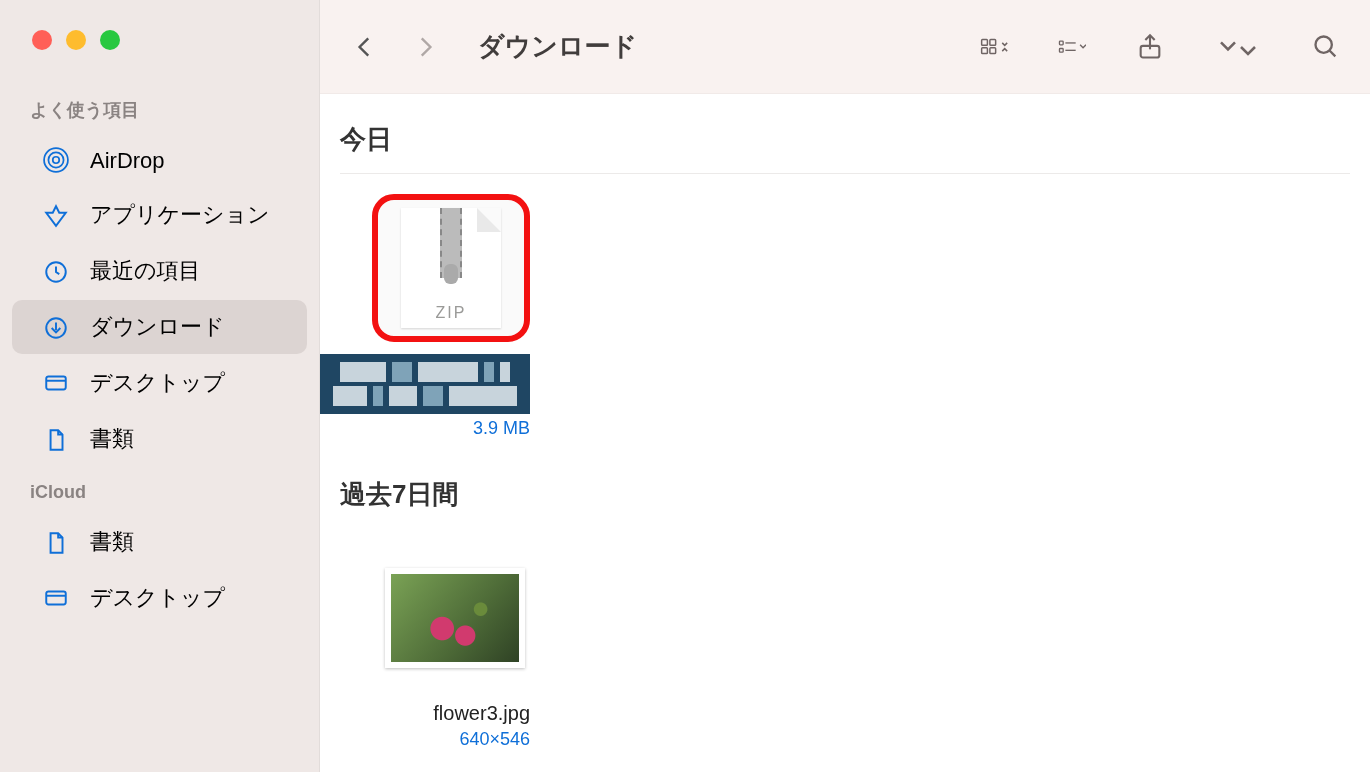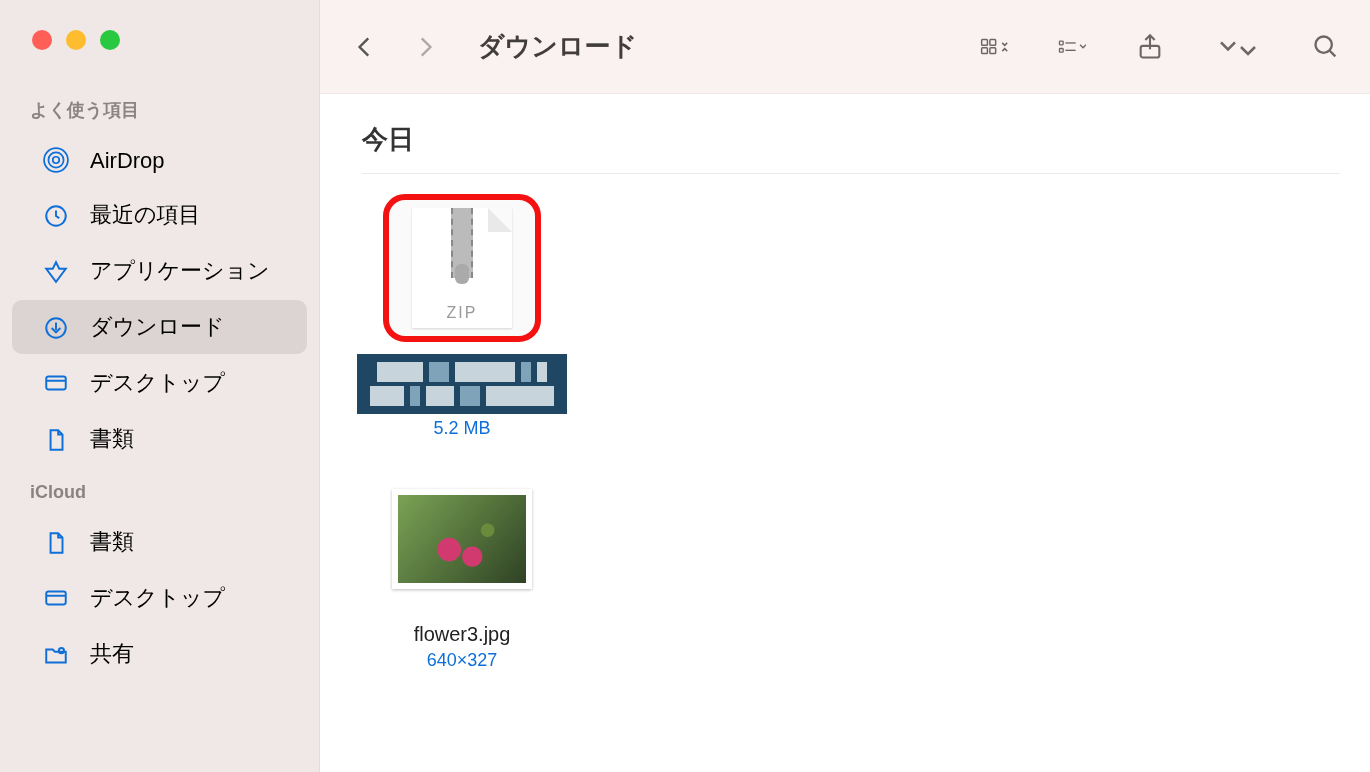--- a/index.html
+++ b/index.html
@@ -93,22 +93,21 @@
     margin-left: 18px;
     flex: 1;
   }
   .toolbar-right { display:flex; align-items:center; gap: 50px; }
   .toolbar-btn { display:flex; align-items:center; justify-content:center; height:40px; color:#6f6564; }
   .toolbar-btn svg { width: 28px; height: 28px; stroke:#6f6564; }
 
   .content {
     flex:1;
     overflow:auto;
-    padding: 20px 30px;
-    margin-left: 12px;
+    padding: 20px 20px;
   }
   .section-header {
     font-size: 26px;
     font-weight: 700;
     color: #333;
     padding: 8px 0 16px 0;
     border-bottom: 1px solid #eceae9;
     margin-bottom: 20px;
   }
 
@@ -116,21 +115,21 @@
     display: flex;
     gap: 60px;
     flex-wrap: wrap;
     padding-left: 10px;
     margin-bottom: 30px;
   }
   .file-item {
     width: 180px;
     display: flex;
     flex-direction: column;
-    align-items: center;
+    align-items: flex-end;
     text-align: center;
   }
   .file-icon-box {
     width: 150px;
     height: 140px;
     display:flex;align-items:center;justify-content:center;
     margin-bottom: 8px;
   }
   .file-icon-box.highlight {
     border: 6px solid #f31111;
@@ -241,34 +240,34 @@
               <circle cx="12" cy="12" r="7"></circle>
               <circle cx="12" cy="12" r="11"></circle>
             </svg>
         </span>
         <span>AirDrop</span>
       </div>
 
       <div class="sidebar-item">
         <span class="sidebar-icon">
           <svg viewBox="0 0 24 24" fill="none" stroke="currentColor" stroke-width="1.8">
+              <path d="M12 3l3 6h6l-9 12-9-12h6z"></path>
+            </svg>
+        </span>
+        <span>アプリケーション</span>
+      </div>
+
+      <div class="sidebar-item">
+        <span class="sidebar-icon">
+          <svg viewBox="0 0 24 24" fill="none" stroke="currentColor" stroke-width="1.8">
               <circle cx="12" cy="12" r="9"></circle>
               <path d="M12 7v5l3 2"></path>
             </svg>
         </span>
         <span>最近の項目</span>
-      </div>
-
-      <div class="sidebar-item">
-        <span class="sidebar-icon">
-          <svg viewBox="0 0 24 24" fill="none" stroke="currentColor" stroke-width="1.8">
-              <path d="M12 3l3 6h6l-9 12-9-12h6z"></path>
-            </svg>
-        </span>
-        <span>アプリケーション</span>
       </div>
 
       <div class="sidebar-item active">
         <span class="sidebar-icon">
           <svg viewBox="0 0 24 24" fill="none" stroke="currentColor" stroke-width="1.8">
               <circle cx="12" cy="12" r="9"></circle>
               <path d="M12 7v7"></path>
               <path d="M8 12l4 4 4-4"></path>
             </svg>
         </span>
@@ -313,29 +312,20 @@
       <div class="sidebar-item">
         <span class="sidebar-icon">
           <svg viewBox="0 0 24 24" fill="none" stroke="currentColor" stroke-width="1.8">
               <rect x="3" y="5" width="18" height="12" rx="2"></rect>
               <path d="M3 9h18"></path>
             </svg>
         </span>
         <span>デスクトップ</span>
       </div>
 
-      <div class="sidebar-item">
-        <span class="sidebar-icon">
-          <svg viewBox="0 0 24 24" fill="none" stroke="currentColor" stroke-width="1.8">
-              <path d="M3 7h6l2 2h10v10H3z"></path>
-              <circle cx="17" cy="8" r="2.4"></circle>
-            </svg>
-        </span>
-        <span>共有</span>
-      </div>
     </div>
   </aside>
 
   <div class="main">
 
     <div class="toolbar">
       <div class="toolbar-nav">
         <div class="toolbar-nav-btn enabled">
           <svg viewBox="0 0 24 24" width="26" height="26" fill="none" stroke-width="2.2">
               <path d="M15 4l-8 8 8 8"></path>
@@ -415,35 +405,36 @@
                 <span class="pixblock w10"></span>
             </div>
             <div class="pixline2">
               <span class="pixblock w34"></span>
                 <span class="pixblock d w10"></span>
                 <span class="pixblock w28"></span>
                 <span class="pixblock d w20"></span>
                 <span class="pixblock w68"></span>
             </div>
           </div>
-          <div class="file-meta">5.2 MB</div>
-        </div>
-
-      </div>
-
+          <div class="file-meta">3.9 MB</div>
+        </div>
+
+      </div>
+
+      <div class="section-header" style="border-bottom:none">過去7日間</div>
       <div class="file-grid">
 
         <div class="file-item">
           <div class="file-icon-box">
             <div class="thumb-frame">
                 <div class="thumb-img thumb1"></div>
               </div>
           </div>
           <div class="file-name">flower3.jpg</div>
-          <div class="file-meta">640×327</div>
+          <div class="file-meta">640×546</div>
         </div>
 
 
       </div>
 
     </div>
   </div>
 </div>
 
 </body></html>

